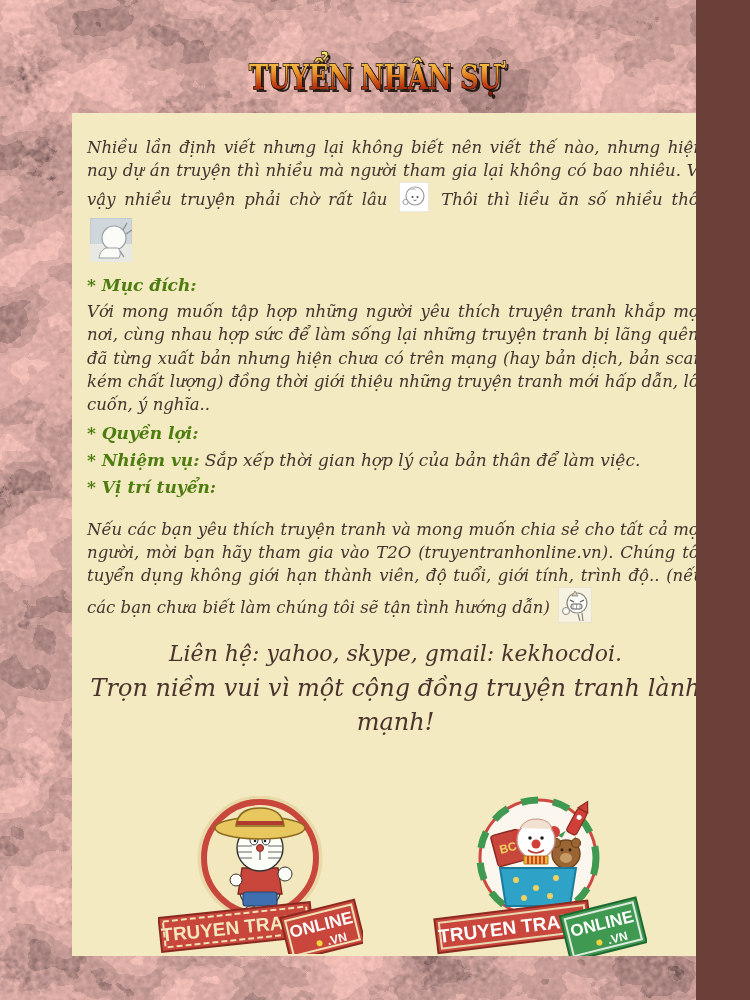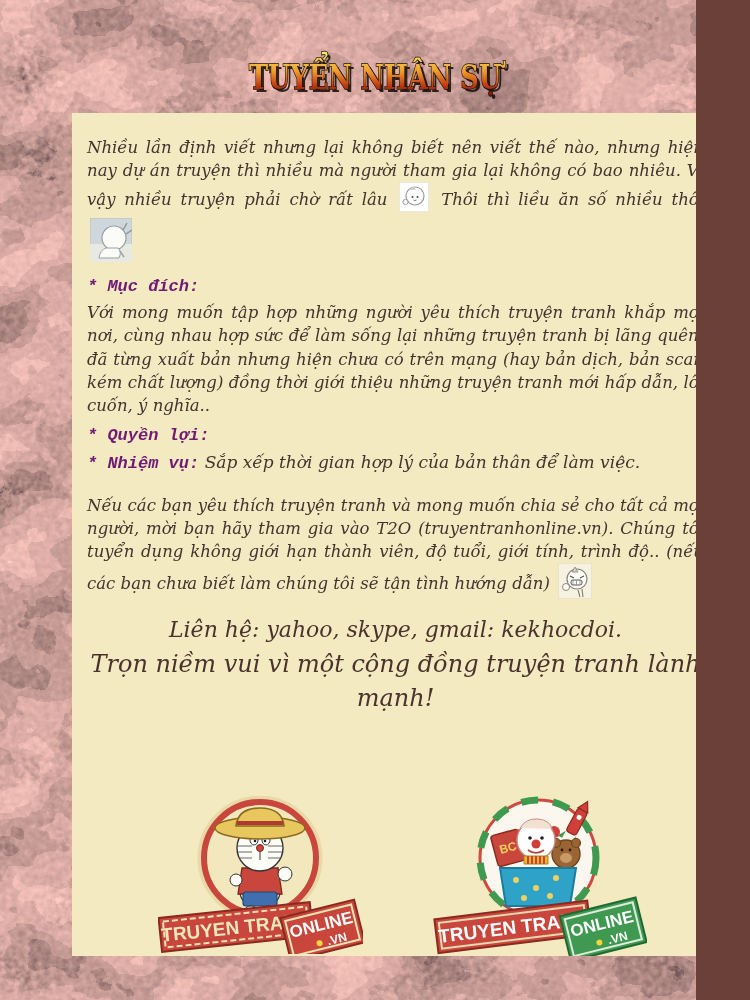--- a/index.html
+++ b/index.html
@@ -6,21 +6,21 @@
   .stage{position:relative;width:696px;height:1000px;overflow:hidden;
          font-family:"DejaVu Serif","Liberation Serif",serif;background:#9c5a4e;}
   .bg-svg{position:absolute;inset:0;z-index:0;}
   .title-svg{position:absolute;top:0;left:0;z-index:2;}
   .panel{position:absolute;left:72px;top:113px;width:641px;height:843px;
          background:#f3eac1;z-index:1;box-sizing:border-box;
          padding:18px 9px 6px 15px;color:#43342f;overflow:hidden;}
   .panel p{margin:5px 0;font-style:italic;font-size:16.5px;line-height:1.4;
            text-align:justify;}
   .panel .hline{margin:7px 0 2px 0;font-style:italic;font-size:17px;}
-  .hd{font-weight:bold;color:#701a75;font-family:Liberation Mono, monospace;}
+  .hd{font-weight:bold;color:#4d7c0f;}
   .inline-p{text-align:justify;}
   .item{text-indent:14px;margin:3px 0 !important;}
   .gap{height:14px;}
   .contact{font-style:italic;text-align:center !important;margin:10px 0 2px 0 !important;
            font-size:22px !important;color:#4a332d;}
   .contact2{font-style:italic;text-align:center !important;margin:2px 0 0 0 !important;
             font-size:24px !important;color:#4a332d;}
   .emo{display:inline-block;vertical-align:middle;margin:0 3px;}
   .logo{position:absolute;bottom:0;z-index:3;}
   .logo-left{left:86px;bottom:-2px;}
@@ -99,20 +99,23 @@
     <div class="hline">
       <span class="hd">* Quyền lợi:</span>
     </div>
 
 
     <div class="hline">
       <span class="hd">* Nhiệm vụ:</span>
       <span>Sắp xếp thời gian hợp lý của bản thân để làm việc.</span>
     </div>
 
+    <div class="hline">
+      <span class="hd">* Vị trí tuyển:</span>
+    </div>
 
     <div class="gap"></div>
 
     <p class="inline-p">
       <span>Nếu các bạn yêu thích truyện tranh và mong muốn chia sẻ cho tất cả mọi người, mời bạn hãy tham gia vào T2O (truyentranhonline.vn). Chúng tôi tuyển dụng không giới hạn thành viên, độ tuổi, giới tính, trình độ.. (nếu các bạn chưa biết làm chúng tôi sẽ tận tình hướng dẫn)</span>
       <span class="emo">
         <svg width="34" height="36" viewBox="0 0 34 36">
           <rect x="0" y="0" width="34" height="36" fill="#f6f2e2" stroke="#ddd5b8"></rect>
           <circle cx="19" cy="16" r="10" fill="#fdfdf8" stroke="#8c8478" stroke-width="1.2"></circle>
           <path d="M17 4 L20 9 L14 9 Z" fill="#d8d0c0" stroke="#8c8478" stroke-width="0.8"></path>

